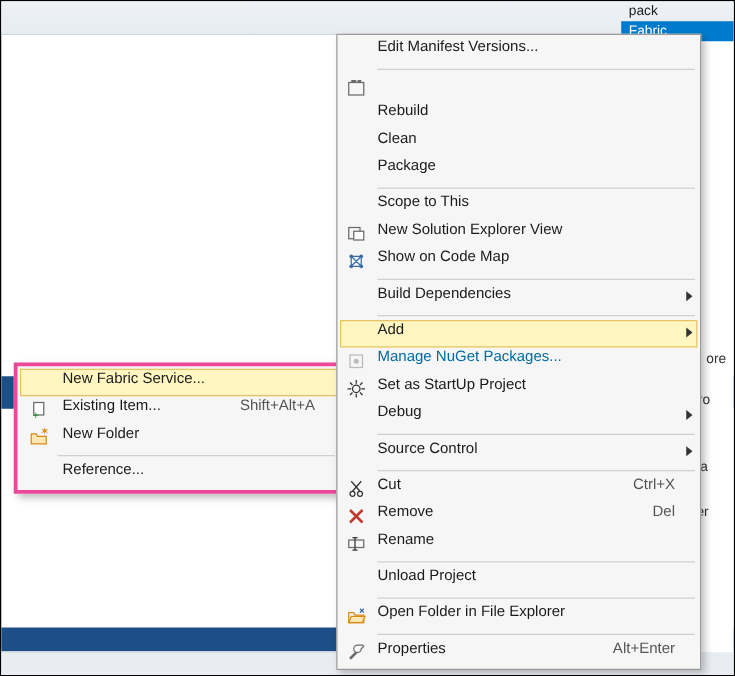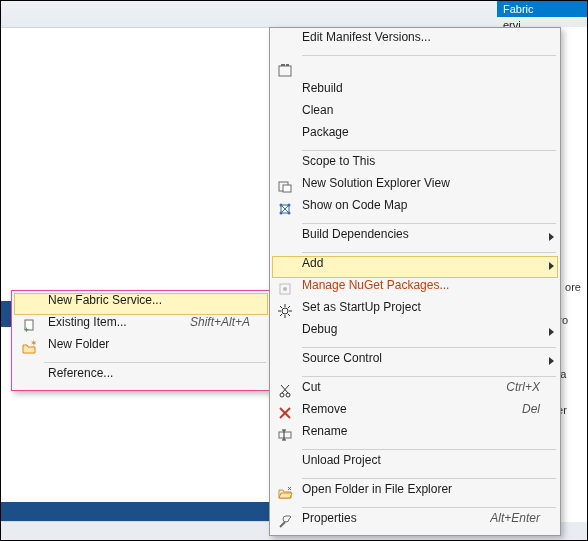--- a/index.html
+++ b/index.html
@@ -15,44 +15,45 @@
   .bg-tree .row.sel{background:#007acc;color:#fff;}
   .bg-right-labels{position:absolute;right:4px;top:310px;width:32px;font-size:11px;color:#333;}
   .bg-right-labels div{height:18px;line-height:18px;}
   .bg-right-labels .bold{font-weight:bold;}
 
   
   .menu{position:absolute;left:268px;top:26px;width:290px;background:#f6f6f6;border:1px solid #9a9a9a;box-shadow:3px 3px 6px rgba(0,0,0,.25);}
   .menu-inner{padding:2px;}
   .sep{height:1px;background:#d0d0d0;margin:3px 2px 3px 30px;}
   .mitem{position:relative;display:flex;height:22px;padding:0 18px 0 30px;cursor:default;}
-  .mitem[data-disabled="true"]{color:#c2410c;}
+  .mitem[data-disabled="true"]{color:#0369a1;}
   .mitem.highlight{background:#fff6c1;outline:1px solid #e5c365;outline-offset:-1px;}
   .mitem .icon{position:absolute;left:4px;top:2px;width:18px;height:18px;display:flex;align-items:center;justify-content:center;}
   .mitem .label{flex:1;white-space:nowrap;}
-  .mitem .shortcut{color:#555;margin-left:16px;font-style:italic;}
+  .mitem .shortcut{color:#555;margin-left:16px;}
   .mitem .arrow{position:absolute;right:4px;top:6px;width:0;height:0;border-top:4px solid transparent;border-bottom:4px solid transparent;border-left:5px solid #333;}
 
   
-  .submenu{position:absolute;left:10px;top:289px;width:258px;background:#f6f6f6;border:1px solid #ec4899;box-shadow:3px 3px 6px rgba(0,0,0,.25);}
+  .submenu{position:absolute;left:10px;top:289px;width:258px;background:#f6f6f6;border:3px solid #ec4899;box-shadow:3px 3px 6px rgba(0,0,0,.25);}
   .submenu .mitem{padding-left:34px;}
   .submenu .mitem .icon{left:6px;}
 
   svg{display:block;}
 </style>
 </head>
 <body>
 <div class="stage">
 
   <div class="bg-header"></div>
   <div class="bg-blue-band"></div>
   <div class="bg-bottom-band"></div>
   <div class="bg-bottom-strip"></div>
   <div class="bg-right-col"></div>
   <div class="bg-tree" id="bg-tree">
+      <div class="row">pack</div>
       <div class="row sel">Fabric</div>
       <div class="row">ervi</div>
       <div class="row">ppl</div>
       <div class="row">ubli</div>
       <div class="row">crip</div>
       <div class="row">ppli</div>
     </div>
   <div class="bg-right-labels" id="bg-right-labels">
       <div>Pro</div>
       <div></div>

